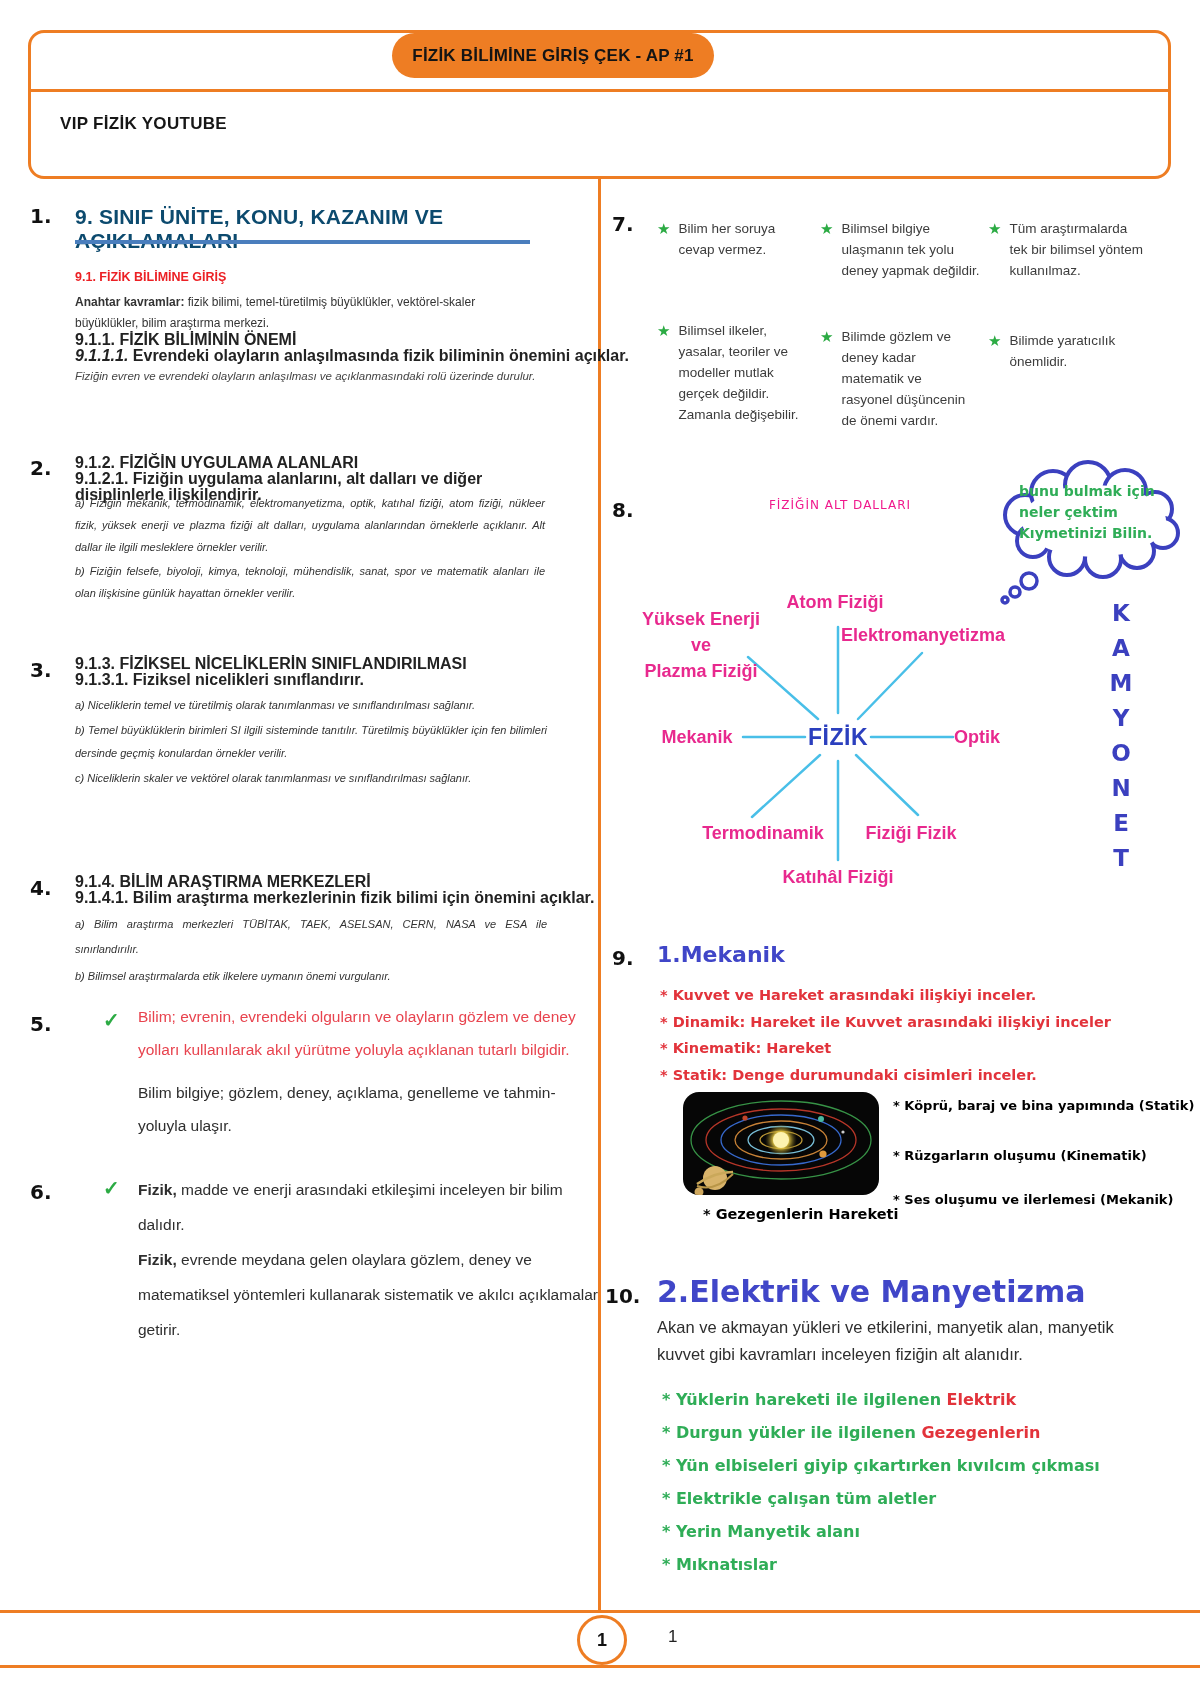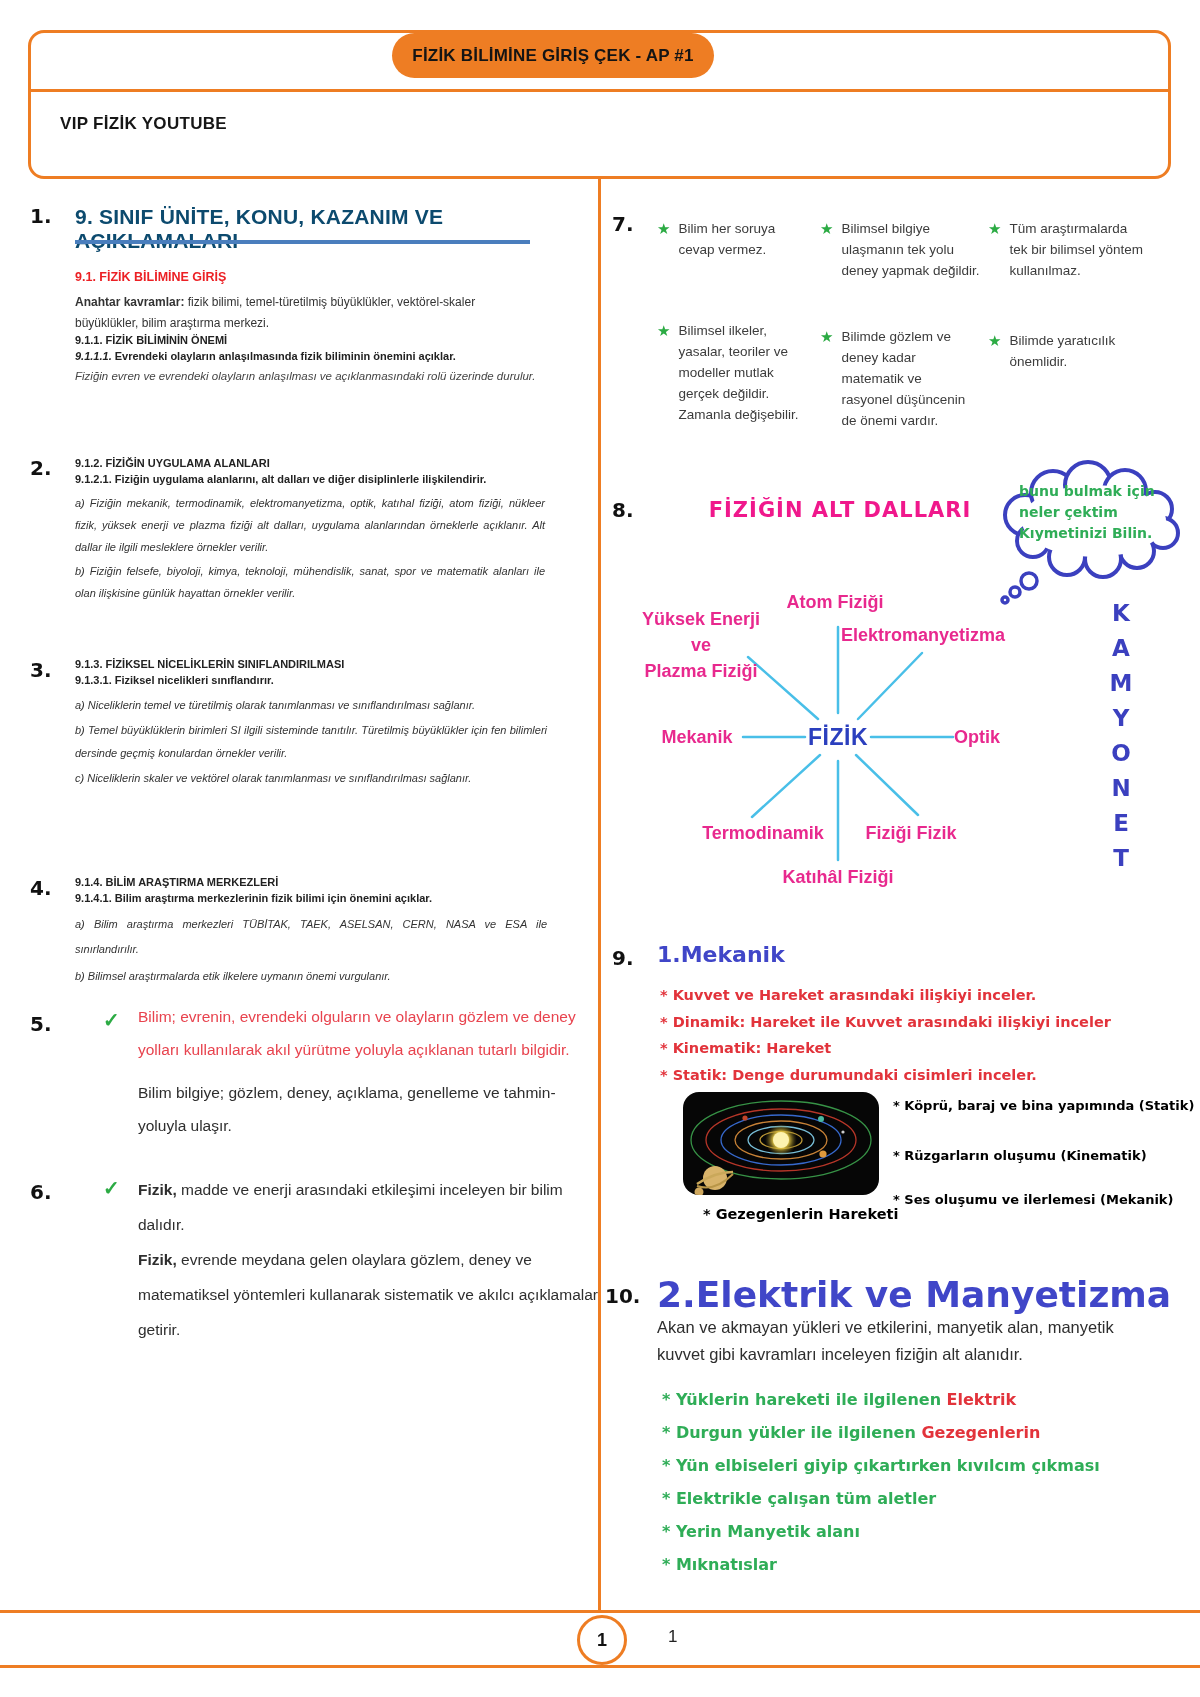--- a/index.html
+++ b/index.html
@@ -13,36 +13,36 @@
   .title-pill{left:392px;top:33px;width:322px;height:45px;background:#ee7d23;border-radius:23px;
               display:flex;align-items:center;justify-content:center;font-weight:bold;font-size:17px;color:#141414;z-index:3;letter-spacing:.2px;}
   .channel{left:60px;top:114px;font-weight:bold;font-size:17px;color:#161616;letter-spacing:.3px;}
 
   .divider-v{left:598px;top:176px;width:3px;height:1434px;background:#ee7d23;}
 
   .num{font-family:"DejaVu Sans",sans-serif;font-weight:bold;font-size:20px;color:#111;}
   .red-head{color:#0c4a6e;font-weight:bold;font-size:21px;letter-spacing:.2px;}
   .blue-rule{height:4px;background:#4a7ebd;}
   .sec-red{color:#ec2024;font-weight:bold;font-size:12.5px;}
-  .b13{font-weight:bold;font-size:11px;color:#222;line-height:16px;}
+  .b13{font-weight:bold;font-size:16px;color:#222;line-height:16px;}
   .kw{font-size:12px;line-height:21px;color:#333;width:465px;}
   .ital{font-style:italic;font-size:11px;color:#333;line-height:22px;text-align:justify;}
   .ital p{margin:0 0 2px 0;}
   .note-ital{font-style:italic;font-size:11.5px;color:#444;}
 
   .check{color:#2cab44;font-size:20px;font-weight:bold;}
   .bigtxt{font-size:15.5px;line-height:33px;color:#2e2e2e;}
   .redtxt{color:#e8434e;}
 
   
   .cell7{display:flex;gap:8px;}
   .star{color:#2cab44;font-size:15px;line-height:21px;}
   .cell7 .t{font-size:13.5px;line-height:21px;color:#3c3c3c;}
 
-  .alt-title{color:#f0188c;font-weight:bold;font-size:21px;letter-spacing:1px;font-family:"DejaVu Sans",sans-serif;}
+  .alt-title{color:#f0188c;font-weight:normal;font-size:12px;letter-spacing:1px;font-family:"DejaVu Sans",sans-serif;}
   .pre{white-space:pre-line;}
   .bubble-text{color:#2fad57;font-weight:bold;font-size:14px;line-height:1.5;font-family:"DejaVu Sans",sans-serif;}
   .mnemonic{writing-mode:vertical-rl;text-orientation:upright;letter-spacing:9px;
             color:#3b40bf;font-weight:bold;font-size:23px;font-family:"DejaVu Sans",sans-serif;}
   .map-label{position:absolute;transform:translate(-50%,-50%);color:#e8298e;font-weight:bold;font-size:18px;
              white-space:pre-line;text-align:center;line-height:26px;font-family:"Liberation Sans",sans-serif;}
   .map-center{color:#2b3fbe;font-size:23px;letter-spacing:.5px;}
 
   .comic{font-family:"DejaVu Sans",sans-serif;font-weight:bold;}
   .blue-comic{color:#4046c8;}
@@ -248,21 +248,21 @@
       </g>
     </svg>
   </div>
   <div class="abs comic green-comic" style="left:703px;top:1206px;font-size:14.5px;">* Gezegenlerin Hareketi</div>
 
   <div class="abs comic green-comic" style="left:893px;top:1098px;">* Köprü, baraj ve bina yapımında (Statik)</div>
   <div class="abs comic green-comic" style="left:893px;top:1148px;">* Rüzgarların oluşumu (Kinematik)</div>
   <div class="abs comic green-comic" style="left:893px;top:1192px;">* Ses oluşumu ve ilerlemesi (Mekanik)</div>
 
   <div class="abs num" style="left:605px;top:1284px;text-align:center;">10.</div>
-  <div class="abs comic blue-comic" style="left:657px;top:1274px;font-size:36px;">2.Elektrik ve Manyetizma</div>
+  <div class="abs comic blue-comic" style="left:657px;top:1274px;font-size:30px;">2.Elektrik ve Manyetizma</div>
   <div class="abs p10" style="left:657px;top:1314px;">Akan ve akmayan  yükleri ve etkilerini, manyetik alan, manyetik kuvvet gibi kavramları inceleyen fiziğin alt alanıdır.</div>
 
   <div class="abs comic g17" style="left:662px;top:1390px;">
     <span>* Yüklerin hareketi ile ilgilenen </span><span class="hl-red">Elektrik</span>
   </div>
   <div class="abs comic g17" style="left:662px;top:1423px;">
     <span>* Durgun yükler ile ilgilenen </span><span class="hl-red">Gezegenlerin</span>
   </div>
   <div class="abs comic g17" style="left:662px;top:1456px;">* Yün elbiseleri giyip çıkartırken kıvılcım çıkması</div>
   <div class="abs comic g17" style="left:662px;top:1489px;">* Elektrikle çalışan tüm aletler</div>

